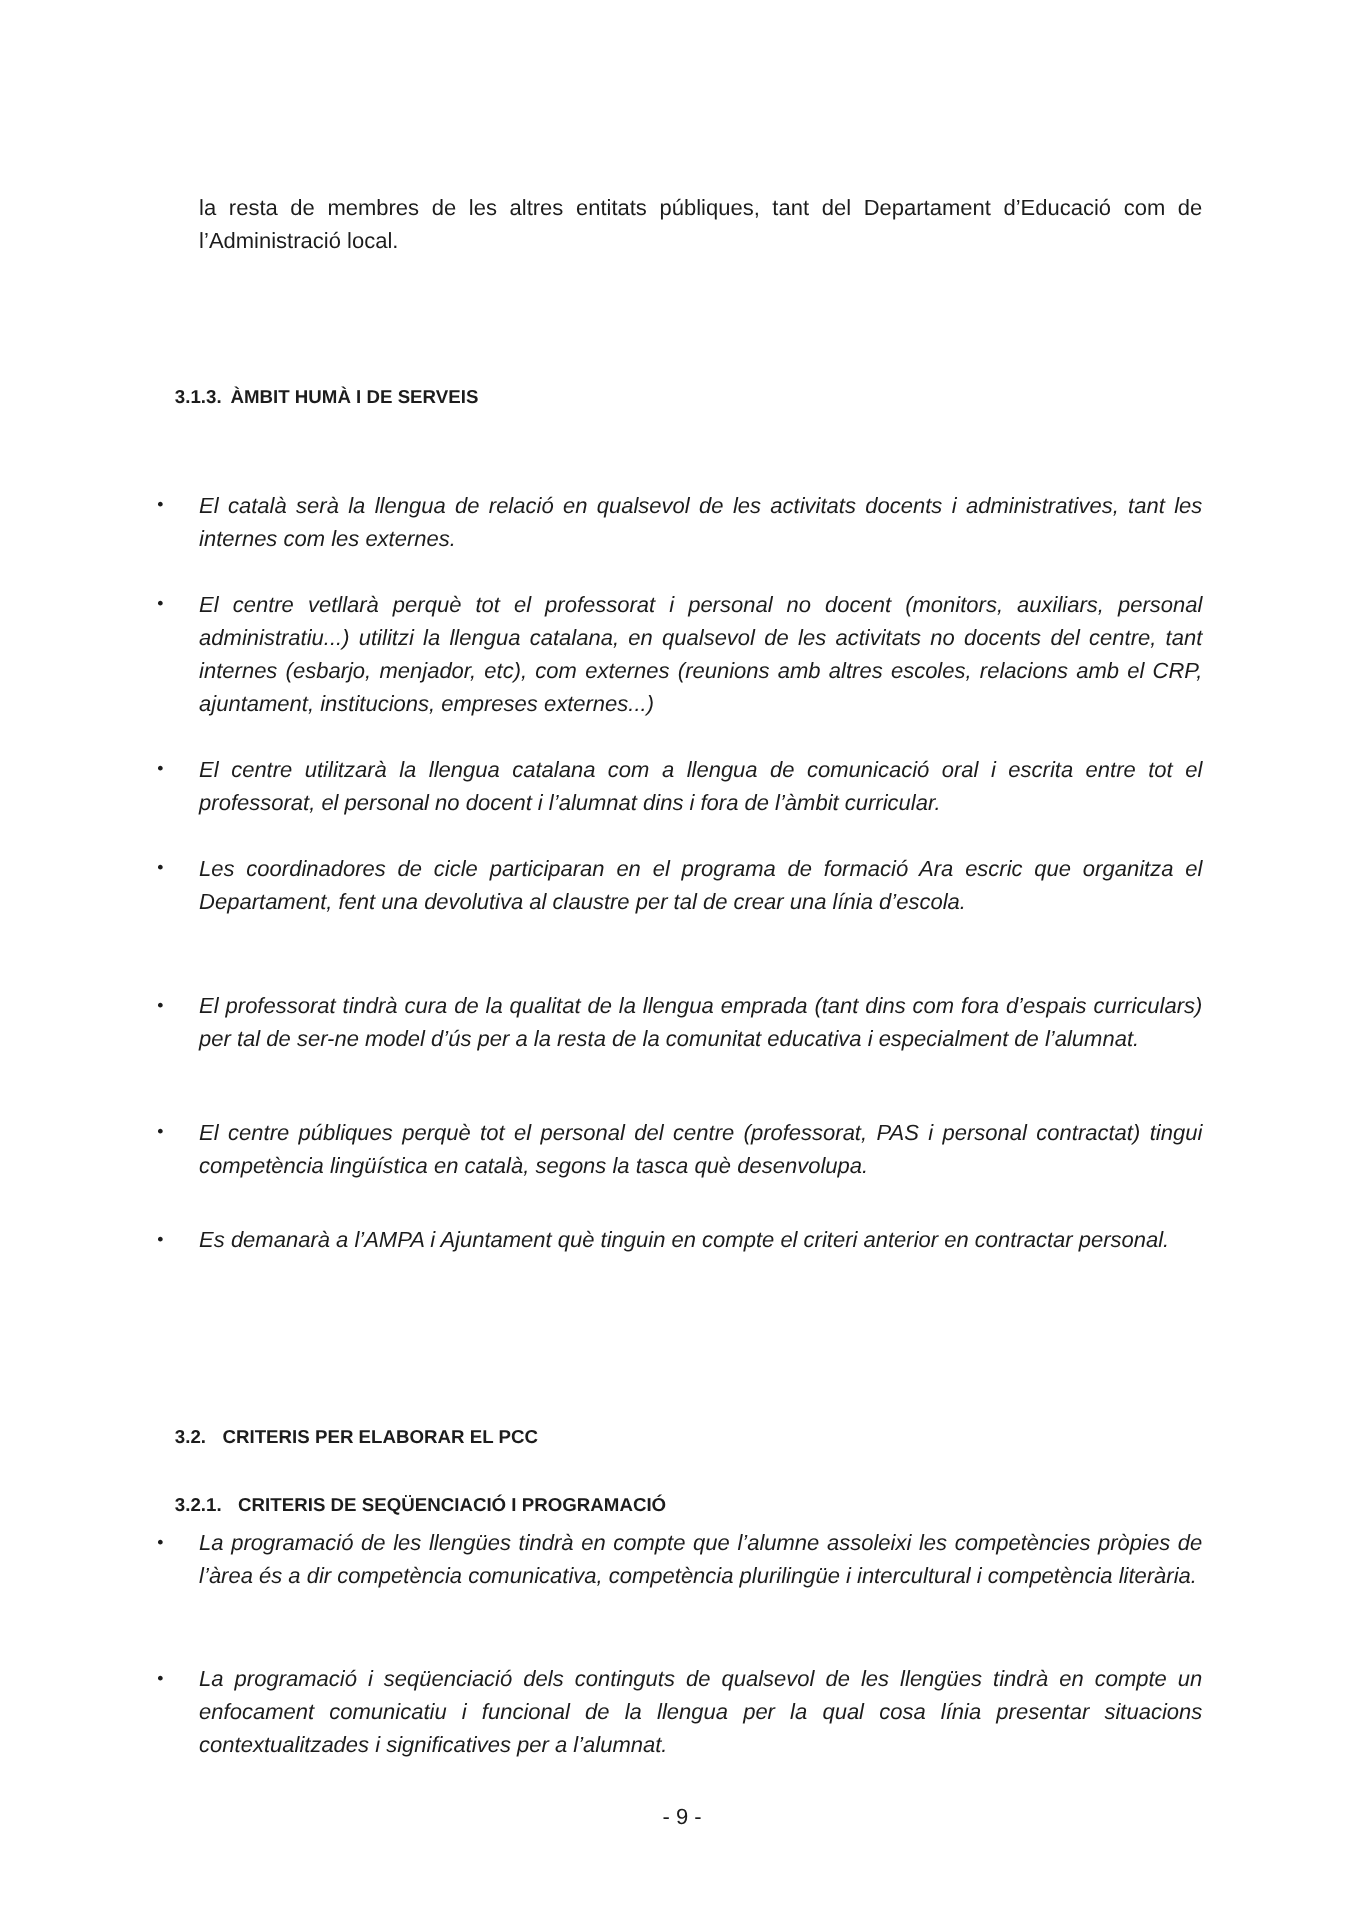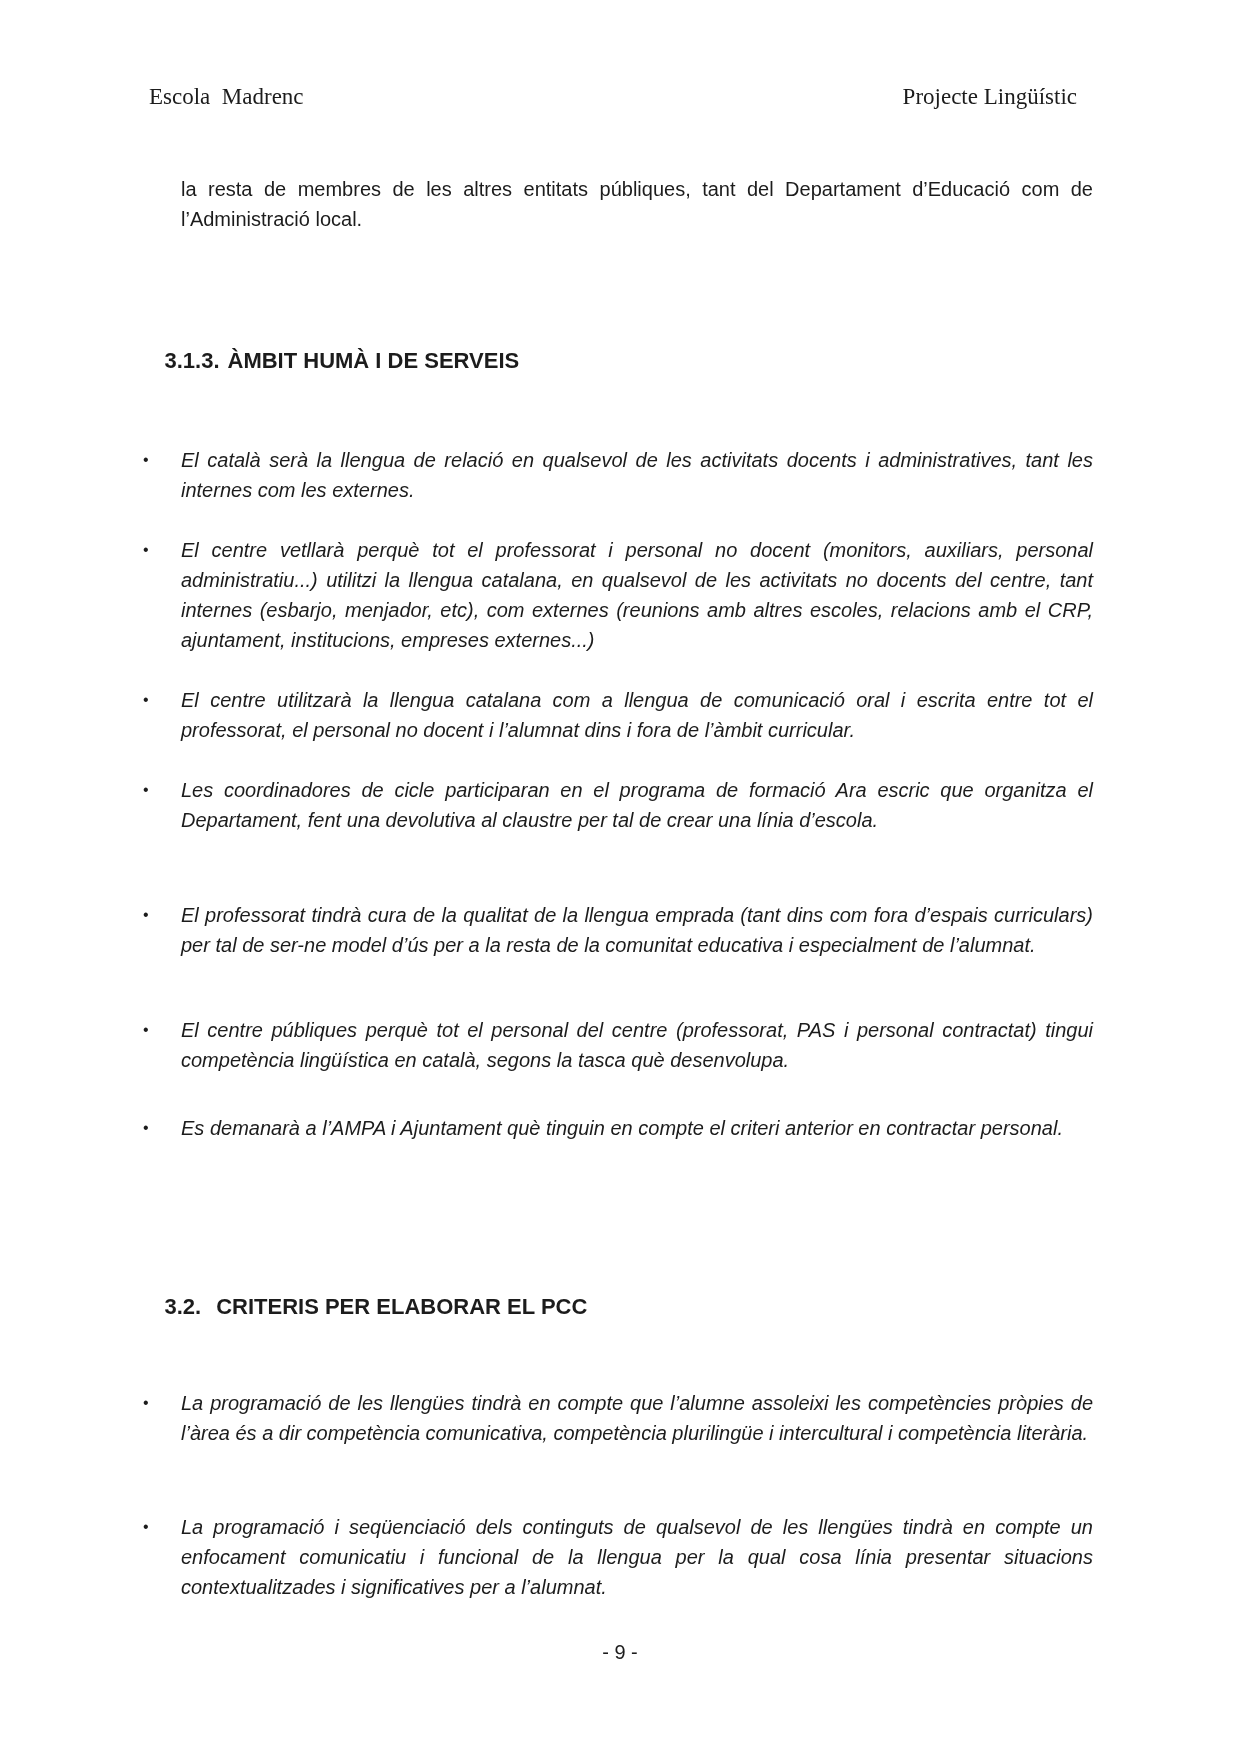--- a/index.html
+++ b/index.html
@@ -39,21 +39,21 @@
     top: 162px;
     left: 181px;
     width: 912px;
     text-align: justify;
     margin-top: 12px;
   }
   .heading {
     font-weight: bold;
     left: 140px;
     white-space: pre;
-    font-size: 22px;
+    font-size: 17px;
   }
   .h313 { top: 316px; }
   .h32  { top: 1262px; }
   .h321 { top: 1324px; }
   .hnum-1 { margin-right: 8px; }
   .hnum-2 { margin-right: 15px; margin-top: 20px; }
   .subhead {
     top: 378px;
     left: 140px;
     font-weight: bold;
@@ -93,24 +93,20 @@
     font-size: 20px;
     line-height: 30px;
     white-space: pre;
   }
 </style>
 </head>
 <body>
 
 <div class="page">
 
-  <div class="doc-header">
-    <span>Escola  Madrenc</span>
-    <span>Projecte Lingüístic</span>
-  </div>
 
   <div class="block intro">la resta de membres de les altres entitats públiques, tant del Departament d’Educació com de l’Administració local.</div>
 
   <div class="block heading h313">
     <span class="hnum-1">3.1.3.</span><span>ÀMBIT HUMÀ I DE SERVEIS</span>
   </div>
 
 
   <div class="block bullet b1">
     <span class="dot">•</span>
@@ -138,20 +134,23 @@
   </div>
   <div class="block bullet b7">
     <span class="dot">•</span>
     <span class="bt">Es demanarà a l’AMPA i Ajuntament què tinguin en compte el criteri anterior en contractar personal.</span>
   </div>
 
   <div class="block heading h32">
     <span class="hnum-2">3.2.</span><span>CRITERIS PER ELABORAR EL PCC</span>
   </div>
 
+  <div class="block heading h321">
+    <span class="hnum-2">3.2.1.</span><span>CRITERIS DE SEQÜENCIACIÓ I PROGRAMACIÓ</span>
+  </div>
 
   <div class="block bullet b8">
     <span class="dot">•</span>
     <span class="bt">La programació  de les llengües tindrà en compte que l’alumne assoleixi les competències pròpies de l’àrea és a dir competència comunicativa, competència plurilingüe i intercultural i competència literària.</span>
   </div>
   <div class="block bullet b9">
     <span class="dot">•</span>
     <span class="bt">La programació i seqüenciació dels continguts de qualsevol de les llengües tindrà en compte un enfocament comunicatiu i funcional de la llengua per la qual cosa línia presentar situacions contextualitzades i significatives per a l’alumnat.</span>
   </div>
 

